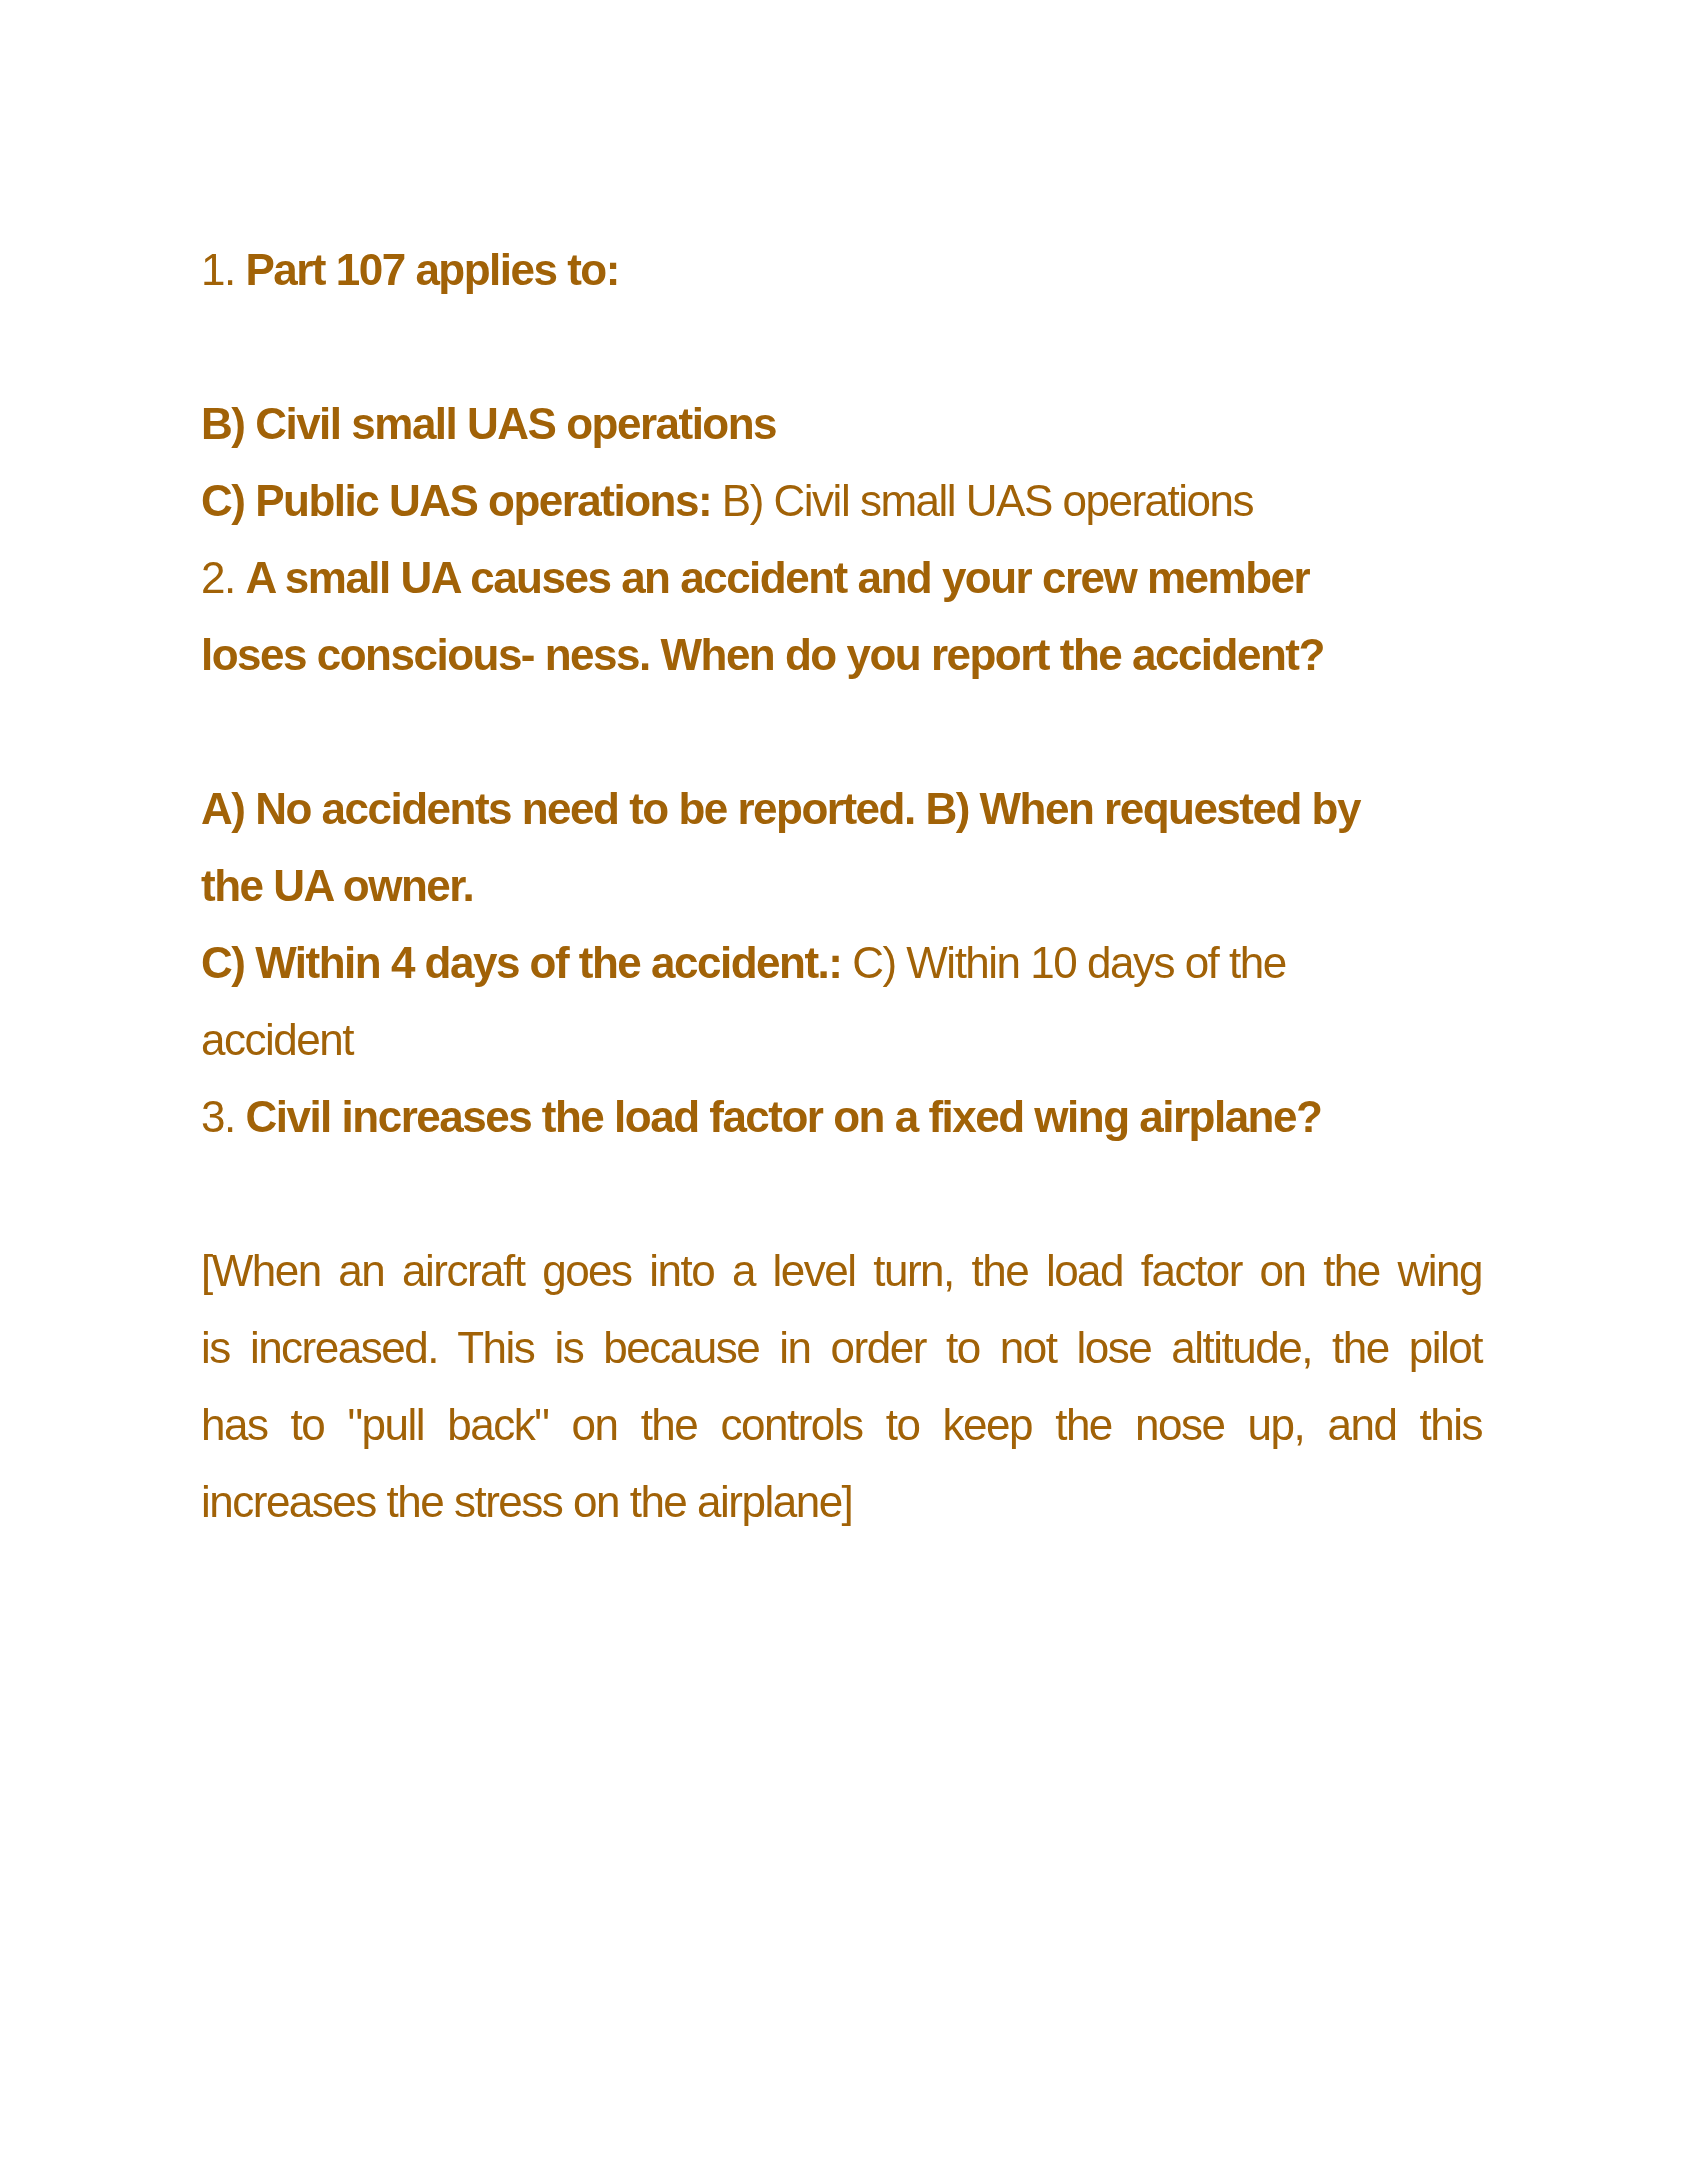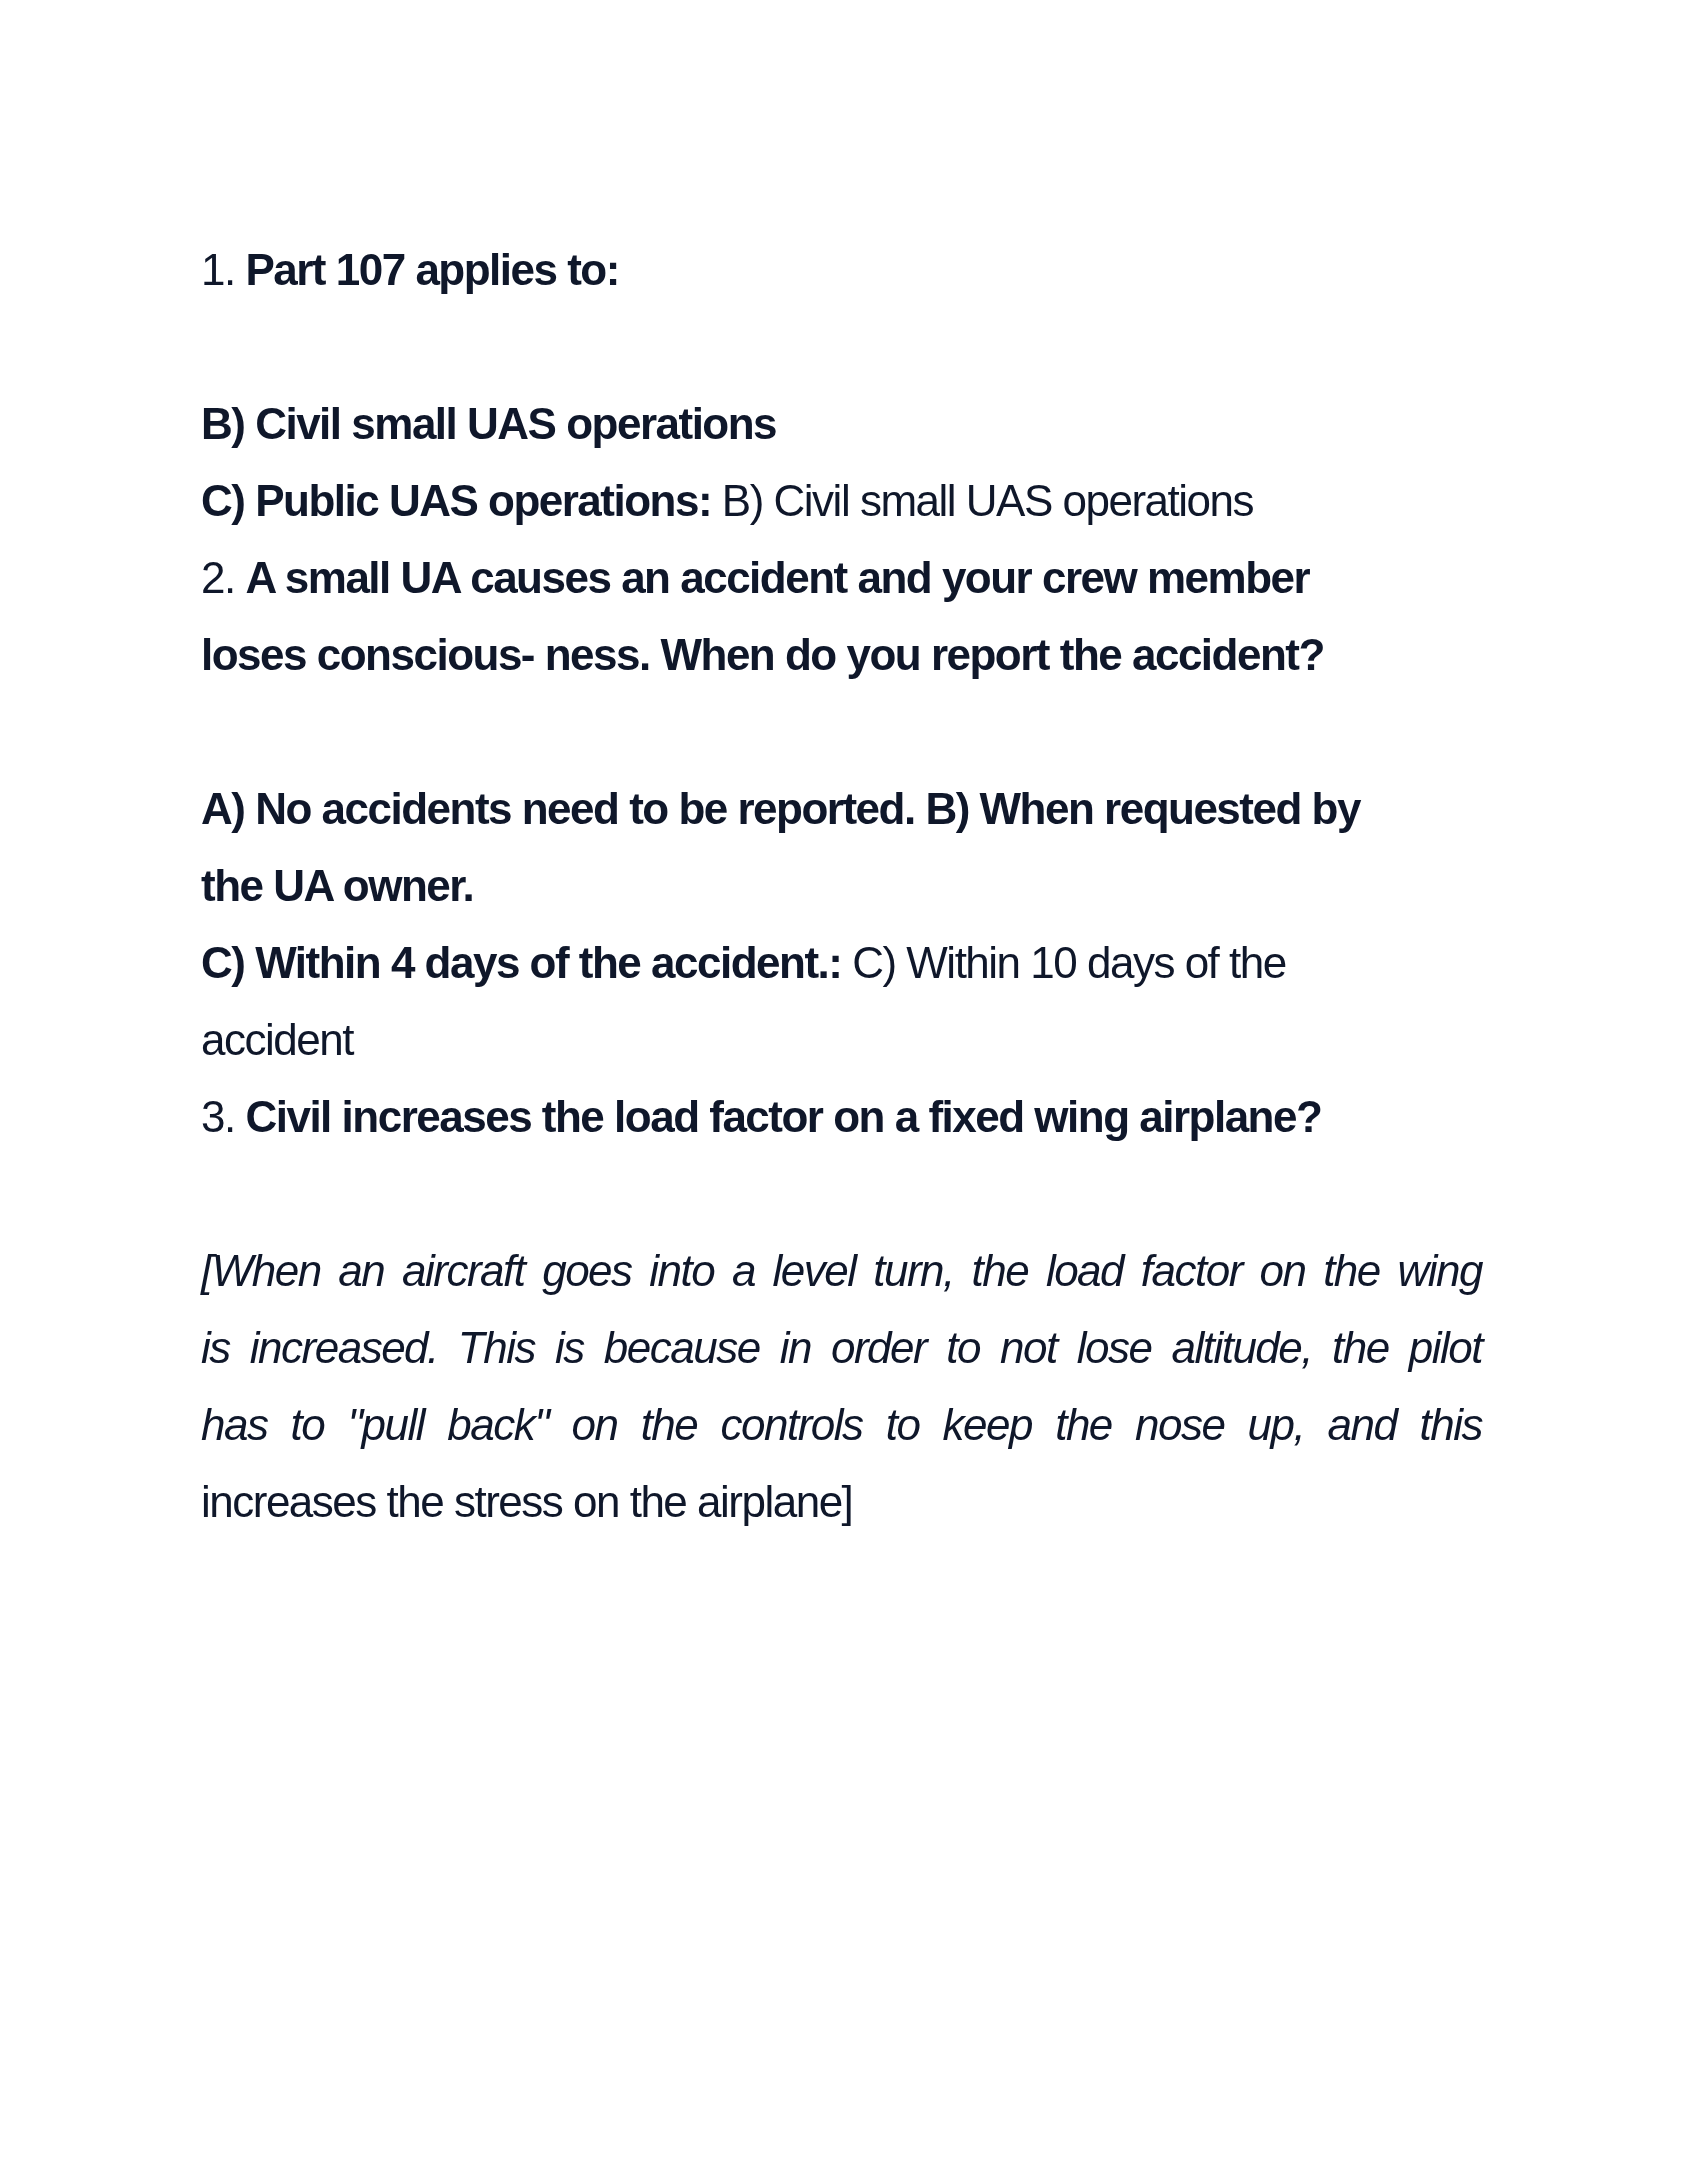--- a/index.html
+++ b/index.html
@@ -29,29 +29,28 @@
   }
   .line {
     height: 77px;
     white-space: pre;
   }
   .line.just {
     white-space: normal;
     text-align: justify;
     text-align-last: justify;
     word-spacing: -2px;
-    font-style: italic;
   }
   .bd { font-weight: bold; }
   .rg { font-weight: normal; }
 </style>
 </head>
 <body style="background: rgb(255, 255, 255);">
 
-<div class="content" style="color: #0f172a;">
+<div class="content" style="color: #a16207;">
 
   <div class="block">
     <div class="line"><span class="rg">1. </span><span class="bd">Part 107 applies to:</span></div>
   </div>
 
   <div class="block">
     <div class="line"><span class="bd">B) Civil small UAS operations</span></div>
     <div class="line"><span class="bd">C) Public UAS operations: </span><span class="rg">B) Civil small UAS operations</span></div>
     <div class="line"><span class="rg">2. </span><span class="bd">A small UA causes an accident and your crew member</span></div>
     <div class="line"><span class="bd">loses conscious- ness. When do you report the accident?</span></div>

